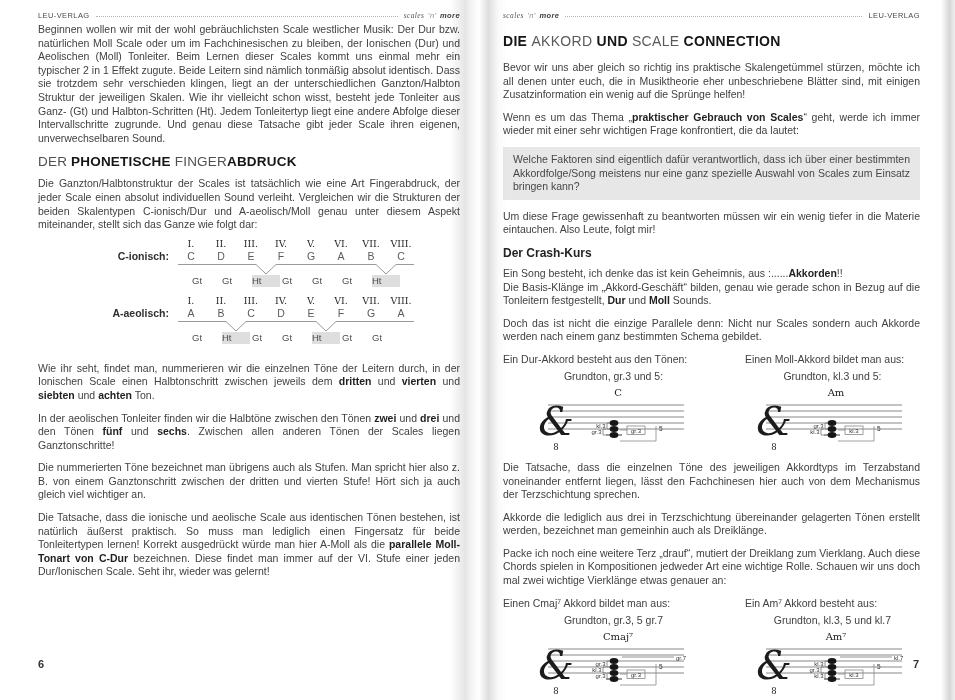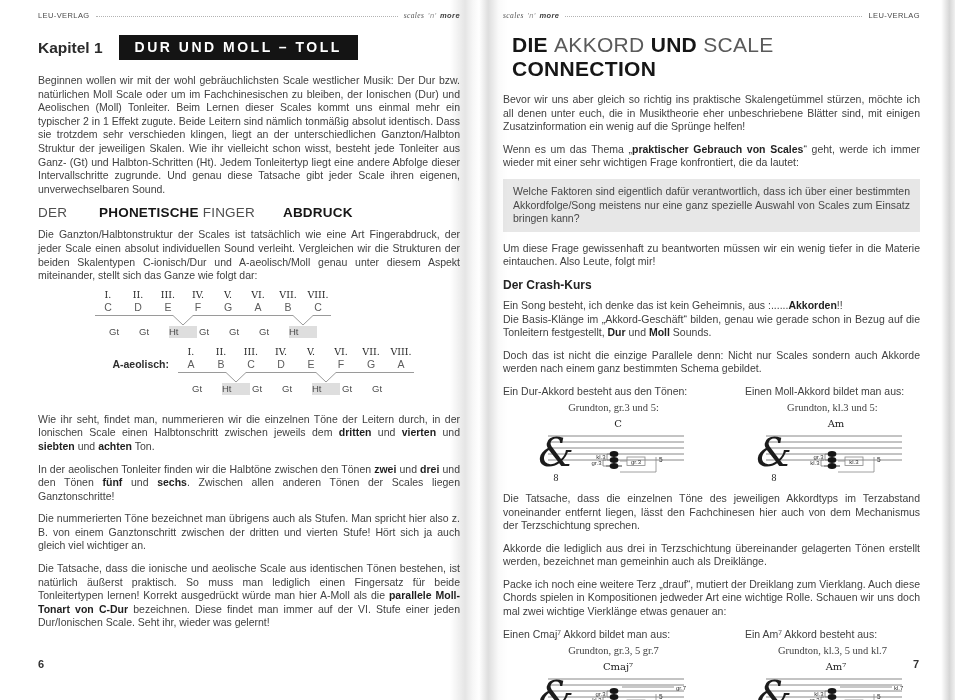--- a/index.html
+++ b/index.html
@@ -30,29 +30,29 @@
   .ser-i{font-style:italic;color:#555;font-family:Liberation Serif, serif;}
   .ser-n{font-style:italic;color:#8a8a8a;margin:0 1px;}
   .ser-b{font-weight:bold;font-style:italic;color:#3c3c3c;}
 
   
   .chap-row{display:flex;align-items:center;gap:16px;margin:12px 0 14px;}
   .chap-label{font-size:15.5px;font-weight:bold;color:#2b2b2b;}
   .chap-badge{background:#141414;color:#fff;font-weight:bold;font-size:14px;letter-spacing:2.5px;padding:4px 16px 5px;}
 
   
-  .page-title{font-size:21px;color:#5a5a5a;letter-spacing:.3px;margin:10px 9px 12px;}
+  .page-title{font-size:14px;color:#5a5a5a;letter-spacing:.3px;margin:10px 0 12px;}
 
   
   .para{font-size:10.5px;line-height:13.6px;color:#414141;text-align:justify;margin:0 0 9px;}
   .para.tight{margin-bottom:0;}
   .bb{font-weight:bold;color:#1f1f1f;}
 
   .sec-head{font-size:13.5px;color:#4f4f4f;margin:8px 0 8px;letter-spacing:.2px;}
-  .sec-head .bb{color:#161616;margin-left:28px;}
+  .sec-head .bb{color:#161616;}
   .page-title .bb{color:#161616;}
 
   .qbox{background:#e7e7e7;padding:6px 10px;margin:1px 0 10px;}
   .qbox .para{margin:0;color:#474747;}
 
   .crash-head{font-size:12px;font-weight:bold;color:#242424;margin:4px 0 7px;}
 
   
   .scale{display:flex;margin:2px 0 8px 55px;}
   .scale.last{margin-bottom:18px;}
@@ -65,21 +65,21 @@
   .scale-line{display:block;}
   .steps{position:relative;height:12px;}
   .step{position:absolute;top:0;width:28px;font-size:9.5px;color:#4c4c4c;line-height:12px;}
   .step.ht{background:#dedede;}
 
   
   .cols{display:flex;justify-content:space-between;margin:2px 0 0;}
   .col1{width:53%;}
   .col2{width:42%;}
   .col-title{font-size:10.5px;color:#414141;}
-  .col-sub{font-size:10.5px;color:#414141;text-align:center;margin-top:5px;font-family:Liberation Serif, serif;}
+  .col-sub{font-size:10.5px;color:#414141;text-align:center;margin-top:5px;}
   .fig{display:flex;justify-content:center;margin-top:3px;}
   .figs-gap{height:6px;}
 
   .pagenum{position:absolute;bottom:30px;font-size:11px;font-weight:bold;color:#333;}
   .pagenum.pl{left:38px;}
   .pagenum.pr{right:36px;}
 </style>
 </head>
 <body>
 
@@ -89,32 +89,29 @@
     <div class="hdr">
       <span>LEU-VERLAG</span>
       <span class="rule"></span>
       <span>
         <span class="ser-i">scales</span>
         <span class="ser-n">’n’</span>
         <span class="ser-b">more</span>
       </span>
     </div>
 
-    <div class="chap-row">
-      <span class="chap-label">Kapitel 1</span>
-      <span class="chap-badge">DUR UND MOLL – TOLL</span>
-    </div>
 
     <p class="para">Beginnen wollen wir mit der wohl gebräuchlichsten Scale westlicher Musik: Der Dur bzw. natürlichen Moll Scale oder um im Fachchinesischen zu bleiben, der Ionischen (Dur) und Aeolischen (Moll) Tonleiter. Beim Lernen dieser Scales kommt uns einmal mehr ein typischer 2 in 1 Effekt zugute. Beide Leitern sind nämlich tonmäßig absolut identisch. Dass sie trotzdem sehr verschieden klingen, liegt an der unterschiedlichen Ganzton/Halbton Struktur der jeweiligen Skalen. Wie ihr vielleicht schon wisst, besteht jede Tonleiter aus Ganz- (Gt) und Halbton-Schritten (Ht). Jedem Tonleitertyp liegt eine andere Abfolge dieser Intervallschritte zugrunde. Und genau diese Tatsache gibt jeder Scale ihren eigenen, unverwechselbaren Sound.</p>
 
     <div class="sec-head"><span>DER </span><span class="bb">PHONETISCHE </span><span>FINGER</span><span class="bb">ABDRUCK</span></div>
 
     <p class="para" style="margin-bottom:6px">Die Ganzton/Halbtonstruktur der Scales ist tatsächlich wie eine Art Fingerabdruck, der jeder Scale einen absolut individuellen Sound verleiht. Vergleichen wir die Strukturen der beiden Skalentypen C-ionisch/Dur und A-aeolisch/Moll genau unter diesem Aspekt miteinander, stellt sich das Ganze wie folgt dar:</p>
 
     <div class="scale">
+        <div class="scale-label">C-ionisch:</div>
         <div class="scale-grid" style="width: 240px;">
           <div class="srow numerals">
             <div class="scell">I.</div>
             <div class="scell">II.</div>
             <div class="scell">III.</div>
             <div class="scell">IV.</div>
             <div class="scell">V.</div>
             <div class="scell">VI.</div>
             <div class="scell">VII.</div>
             <div class="scell">VIII.</div>

